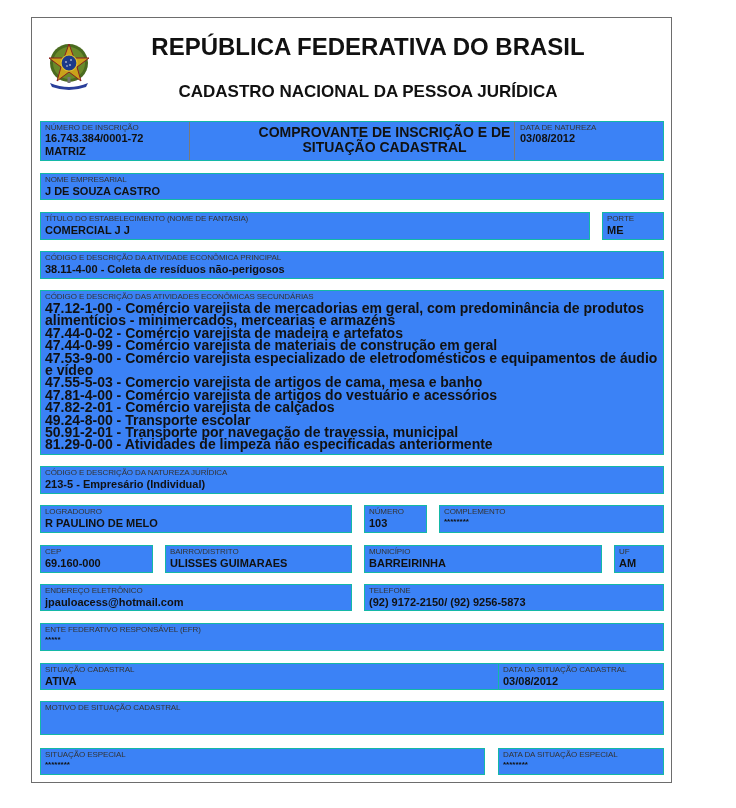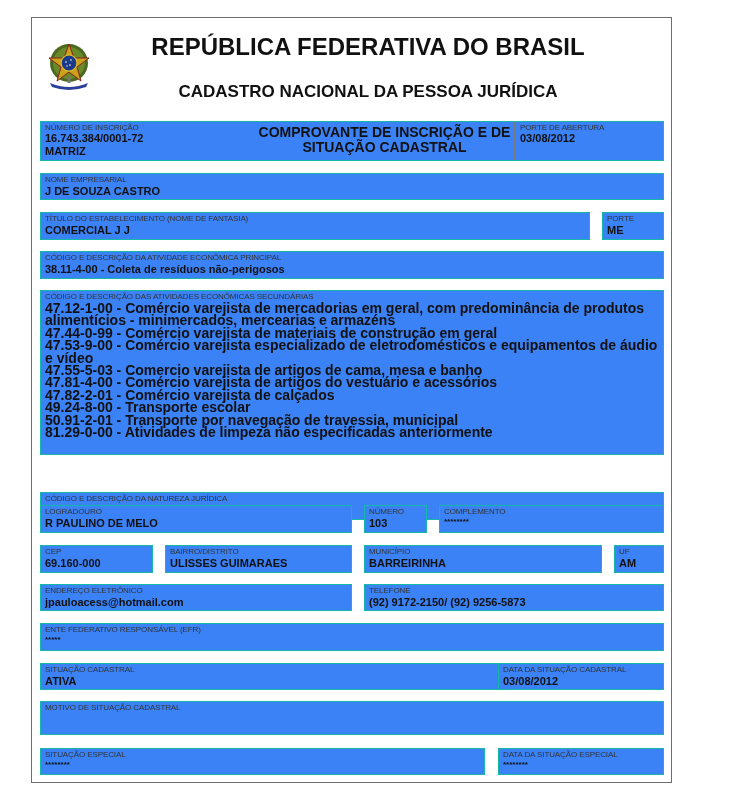--- a/index.html
+++ b/index.html
@@ -35,21 +35,21 @@
 
 <div class="h1" style="top:33px;font-size:24px;">REPÚBLICA FEDERATIVA DO BRASIL</div>
 <div class="h1" style="top:82px;font-size:17px;">CADASTRO NACIONAL DA PESSOA JURÍDICA</div>
 
 <div class="box" style="left:40px;top:121px;width:624px;height:40px;">
   <span class="lbl">NÚMERO DE INSCRIÇÃO</span>
   <span class="val" style="top:10px;">16.743.384/0001-72</span>
   <span class="val" style="top:23px;">MATRIZ</span>
   <div style="position:absolute;left:148px;top:0;width:1px;height:38px;background:#7a7a7a;"></div>
   <div style="position:absolute;left:473px;top:0;width:1px;height:38px;background:#7a7a7a;"></div>
-  <span class="lbl" style="left:479px;">PORTE DE ABERTURA</span>
+  <span class="lbl" style="left:479px;">DATA DE NATUREZA</span>
   <span class="val" style="left:479px;top:10px;">03/08/2012</span>
 </div>
 <div class="comp-title">COMPROVANTE DE INSCRIÇÃO E DE SITUAÇÃO CADASTRAL</div>
 
 <div class="box" style="left:40px;top:173px;width:624px;height:27px;">
   <span class="lbl">NOME EMPRESARIAL</span>
   <span class="val">J DE SOUZA CASTRO</span>
 </div>
 
 <div class="box" style="left:40px;top:212px;width:550px;height:28px;">
@@ -63,32 +63,33 @@
 
 <div class="box" style="left:40px;top:251px;width:624px;height:28px;">
   <span class="lbl">CÓDIGO E DESCRIÇÃO DA ATIVIDADE ECONÔMICA PRINCIPAL</span>
   <span class="val">38.11-4-00 - Coleta de resíduos não-perigosos</span>
 </div>
 
 <div class="box" style="left:40px;top:290px;width:624px;height:165px;">
   <span class="lbl">CÓDIGO E DESCRIÇÃO DAS ATIVIDADES ECONÔMICAS SECUNDÁRIAS</span>
   <div class="sec-list">
     <div>47.12-1-00 - Comércio varejista de mercadorias em geral, com predominância de produtos alimentícios - minimercados, mercearias e armazéns</div>
+    <div>47.44-0-02 - Comércio varejista de madeira e artefatos</div>
     <div>47.44-0-99 - Comércio varejista de materiais de construção em geral</div>
     <div>47.53-9-00 - Comércio varejista especializado de eletrodomésticos e equipamentos de áudio e vídeo</div>
     <div>47.55-5-03 - Comercio varejista de artigos de cama, mesa e banho</div>
     <div>47.81-4-00 - Comércio varejista de artigos do vestuário e acessórios</div>
     <div>47.82-2-01 - Comércio varejista de calçados</div>
     <div>49.24-8-00 - Transporte escolar</div>
     <div>50.91-2-01 - Transporte por navegação de travessia, municipal</div>
     <div>81.29-0-00 - Atividades de limpeza não especificadas anteriormente</div>
   </div>
 </div>
 
-<div class="box" style="left:40px;top:492px;width:624px;height:28px;">
+<div class="box" style="left:40px;top:466px;width:624px;height:28px;">
   <span class="lbl">CÓDIGO E DESCRIÇÃO DA NATUREZA JURÍDICA</span>
   <span class="val">213-5 - Empresário (Individual)</span>
 </div>
 
 <div class="box" style="left:40px;top:505px;width:312px;height:28px;">
   <span class="lbl">LOGRADOURO</span>
   <span class="val">R PAULINO DE MELO</span>
 </div>
 <div class="box" style="left:364px;top:505px;width:63px;height:28px;">
   <span class="lbl">NÚMERO</span>

